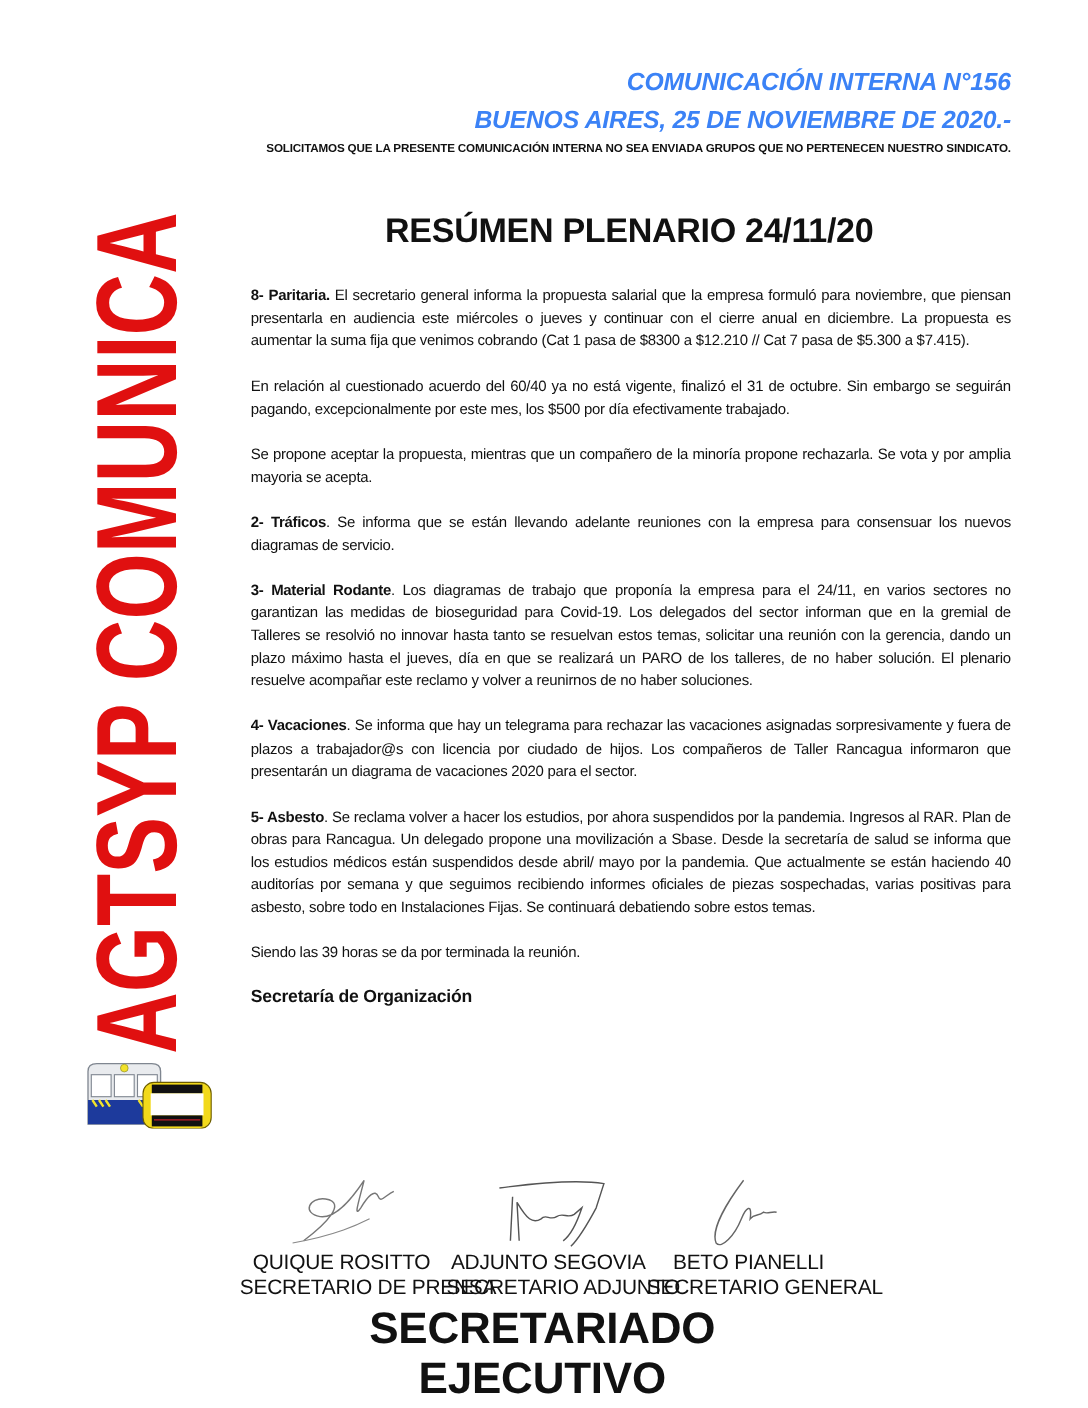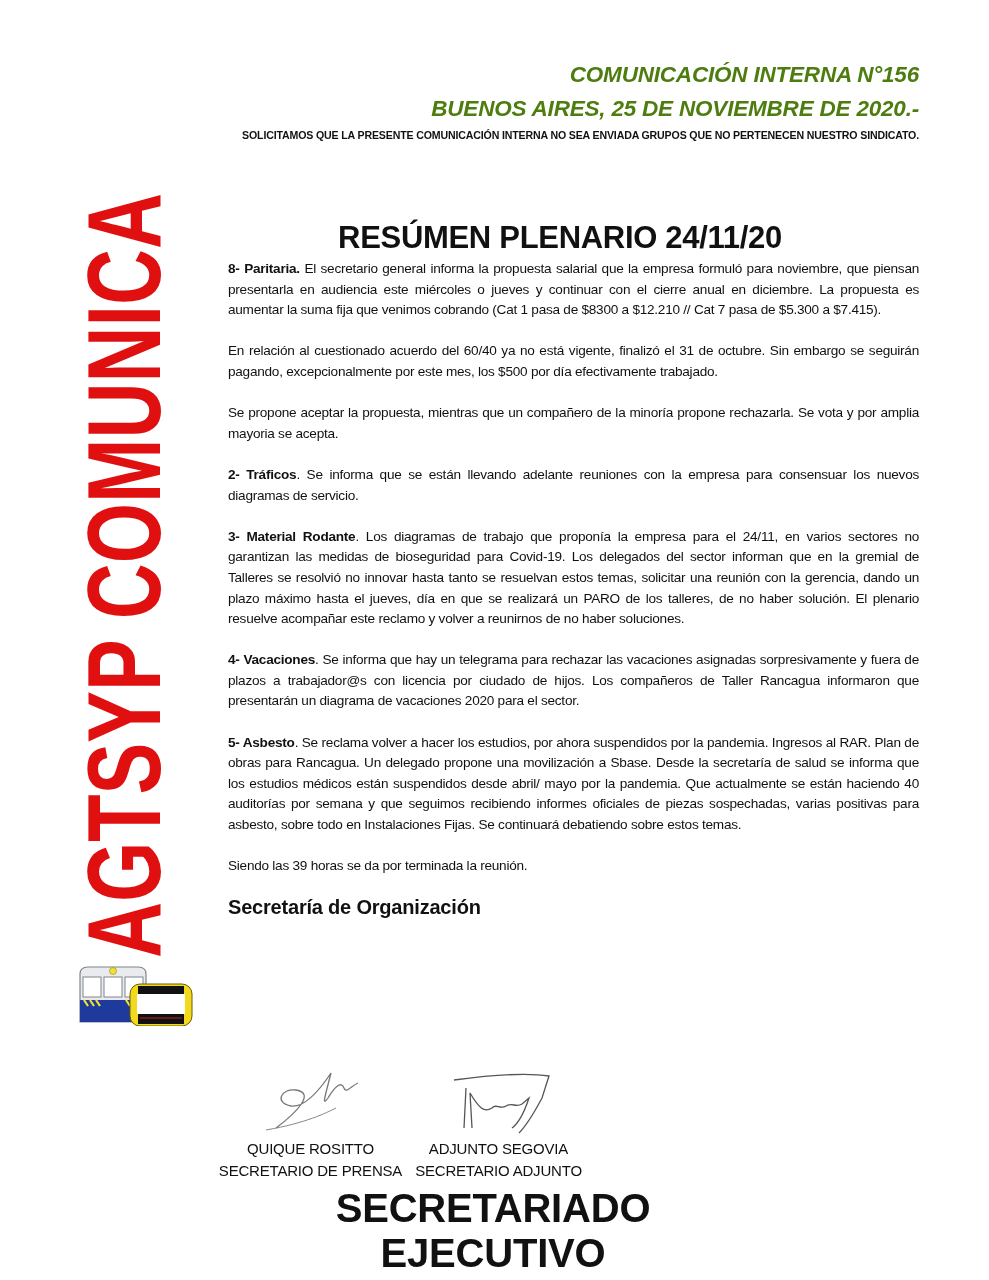--- a/index.html
+++ b/index.html
@@ -1,43 +1,43 @@
 <!DOCTYPE html>
 <html><head>
 <meta charset="utf-8">
 <style>
   html, body { margin: 0; padding: 0; background: #ffffff; }
   body { width: 989px; height: 1280px; position: relative; overflow: hidden;
          font-family: "Liberation Sans", sans-serif; color: #111; }
 
   .header { position: absolute; right: 70px; top: 58px; text-align: right; }
-  .hdr-red { color: #4d7c0f; font-weight: bold; font-style: italic;
+  .hdr-red { color: #3b82f6; font-weight: bold; font-style: italic;
              font-size: 22.5px; line-height: 34px; font-family: "Liberation Sans", sans-serif;
              letter-spacing: -0.2px; }
   .hdr-note { position: absolute; right: 70px; top: 129px; font-size: 10.6px;
               font-weight: bold; color: #111; white-space: nowrap; letter-spacing: -0.15px; padding-left: 40px; }
 
   .sidebar { position: absolute; left: 72px; top: 190px; width: 100px; height: 770px; }
   .sidebar svg { width: 100%; height: 100%; }
   .train-logo { position: absolute; left: 78px; top: 964px; width: 116px; height: 62px; }
 
-  .title { position: absolute; left: 215px; width: 690px; top: 192px; text-align: center;
-           font-weight: bold; font-size: 31px; letter-spacing: -0.3px; margin-top: 28px; }
+  .title { position: absolute; left: 227px; width: 690px; top: 192px; text-align: center;
+           font-weight: bold; font-size: 31px; letter-spacing: -0.3px; }
 
   .content { position: absolute; left: 228px; top: 259px; width: 691px;
              font-size: 13.6px; line-height: 20.6px; text-align: justify;
              letter-spacing: -0.25px; }
   .content p { margin: 0 0 20.6px 0; }
   .content b { font-weight: bold; }
-  .org { font-weight: bold; font-size: 20px; margin-top: 4px; letter-spacing: -0.2px; }
+  .org { font-weight: bold; font-size: 16px; margin-top: 4px; letter-spacing: -0.2px; }
 
   .signatures { position: absolute; top: 1068px; left: 218px; width: 560px; height: 115px; }
   .sig { position: absolute; top: 0; width: 185px; text-align: center; }
   .sig svg { display: block; margin: 0 auto; width: 150px; height: 70px; }
-  .sig-name, .sig-role { font-size: 15px; line-height: 22px; letter-spacing: -0.2px; white-space: nowrap; }
+  .sig-name, .sig-role { font-size: 19px; line-height: 22px; letter-spacing: -0.2px; white-space: nowrap; }
   .sig-name { margin-top: 0; }
 
   .footer { position: absolute; top: 1186px; left: 228px; width: 530px; text-align: center;
             font-weight: bold; font-size: 40px; letter-spacing: -0.2px; }
 </style>
 </head>
 <body>
 
 <div class="header">
   <div class="hdr-red">COMUNICACIÓN INTERNA N°156</div>
@@ -99,15 +99,22 @@
     <div class="sig-name">QUIQUE ROSITTO</div>
     <div class="sig-role">SECRETARIO DE PRENSA</div>
   </div>
   <div class="sig" style="left:188px;">
     <svg viewBox="0 0 150 70">
       <path d="M30 12 C60 8 100 4 125 8 L118 30 C110 45 100 60 95 65 M40 60 L42 20 M48 60 L46 25 C55 40 60 45 68 40 C72 35 76 42 82 38 C88 34 92 40 98 36 L105 30 C100 45 95 55 88 60" fill="none" stroke="#555" stroke-width="1.3"></path>
     </svg>
     <div class="sig-name">ADJUNTO SEGOVIA</div>
     <div class="sig-role">SECRETARIO ADJUNTO</div>
   </div>
+  <div class="sig" style="left:370px;">
+    <svg viewBox="0 0 150 70">
+      <path d="M70 5 C55 25 40 50 45 62 C50 68 62 55 68 40 C72 30 78 25 76 40 C80 35 84 38 88 34 C92 36 95 33 100 34" fill="none" stroke="#666" stroke-width="1.3"></path>
+    </svg>
+    <div class="sig-name">BETO PIANELLI</div>
+    <div class="sig-role">SECRETARIO GENERAL</div>
+  </div>
 </div>
 
 <div class="footer">SECRETARIADO EJECUTIVO</div>
 
 </body></html>

